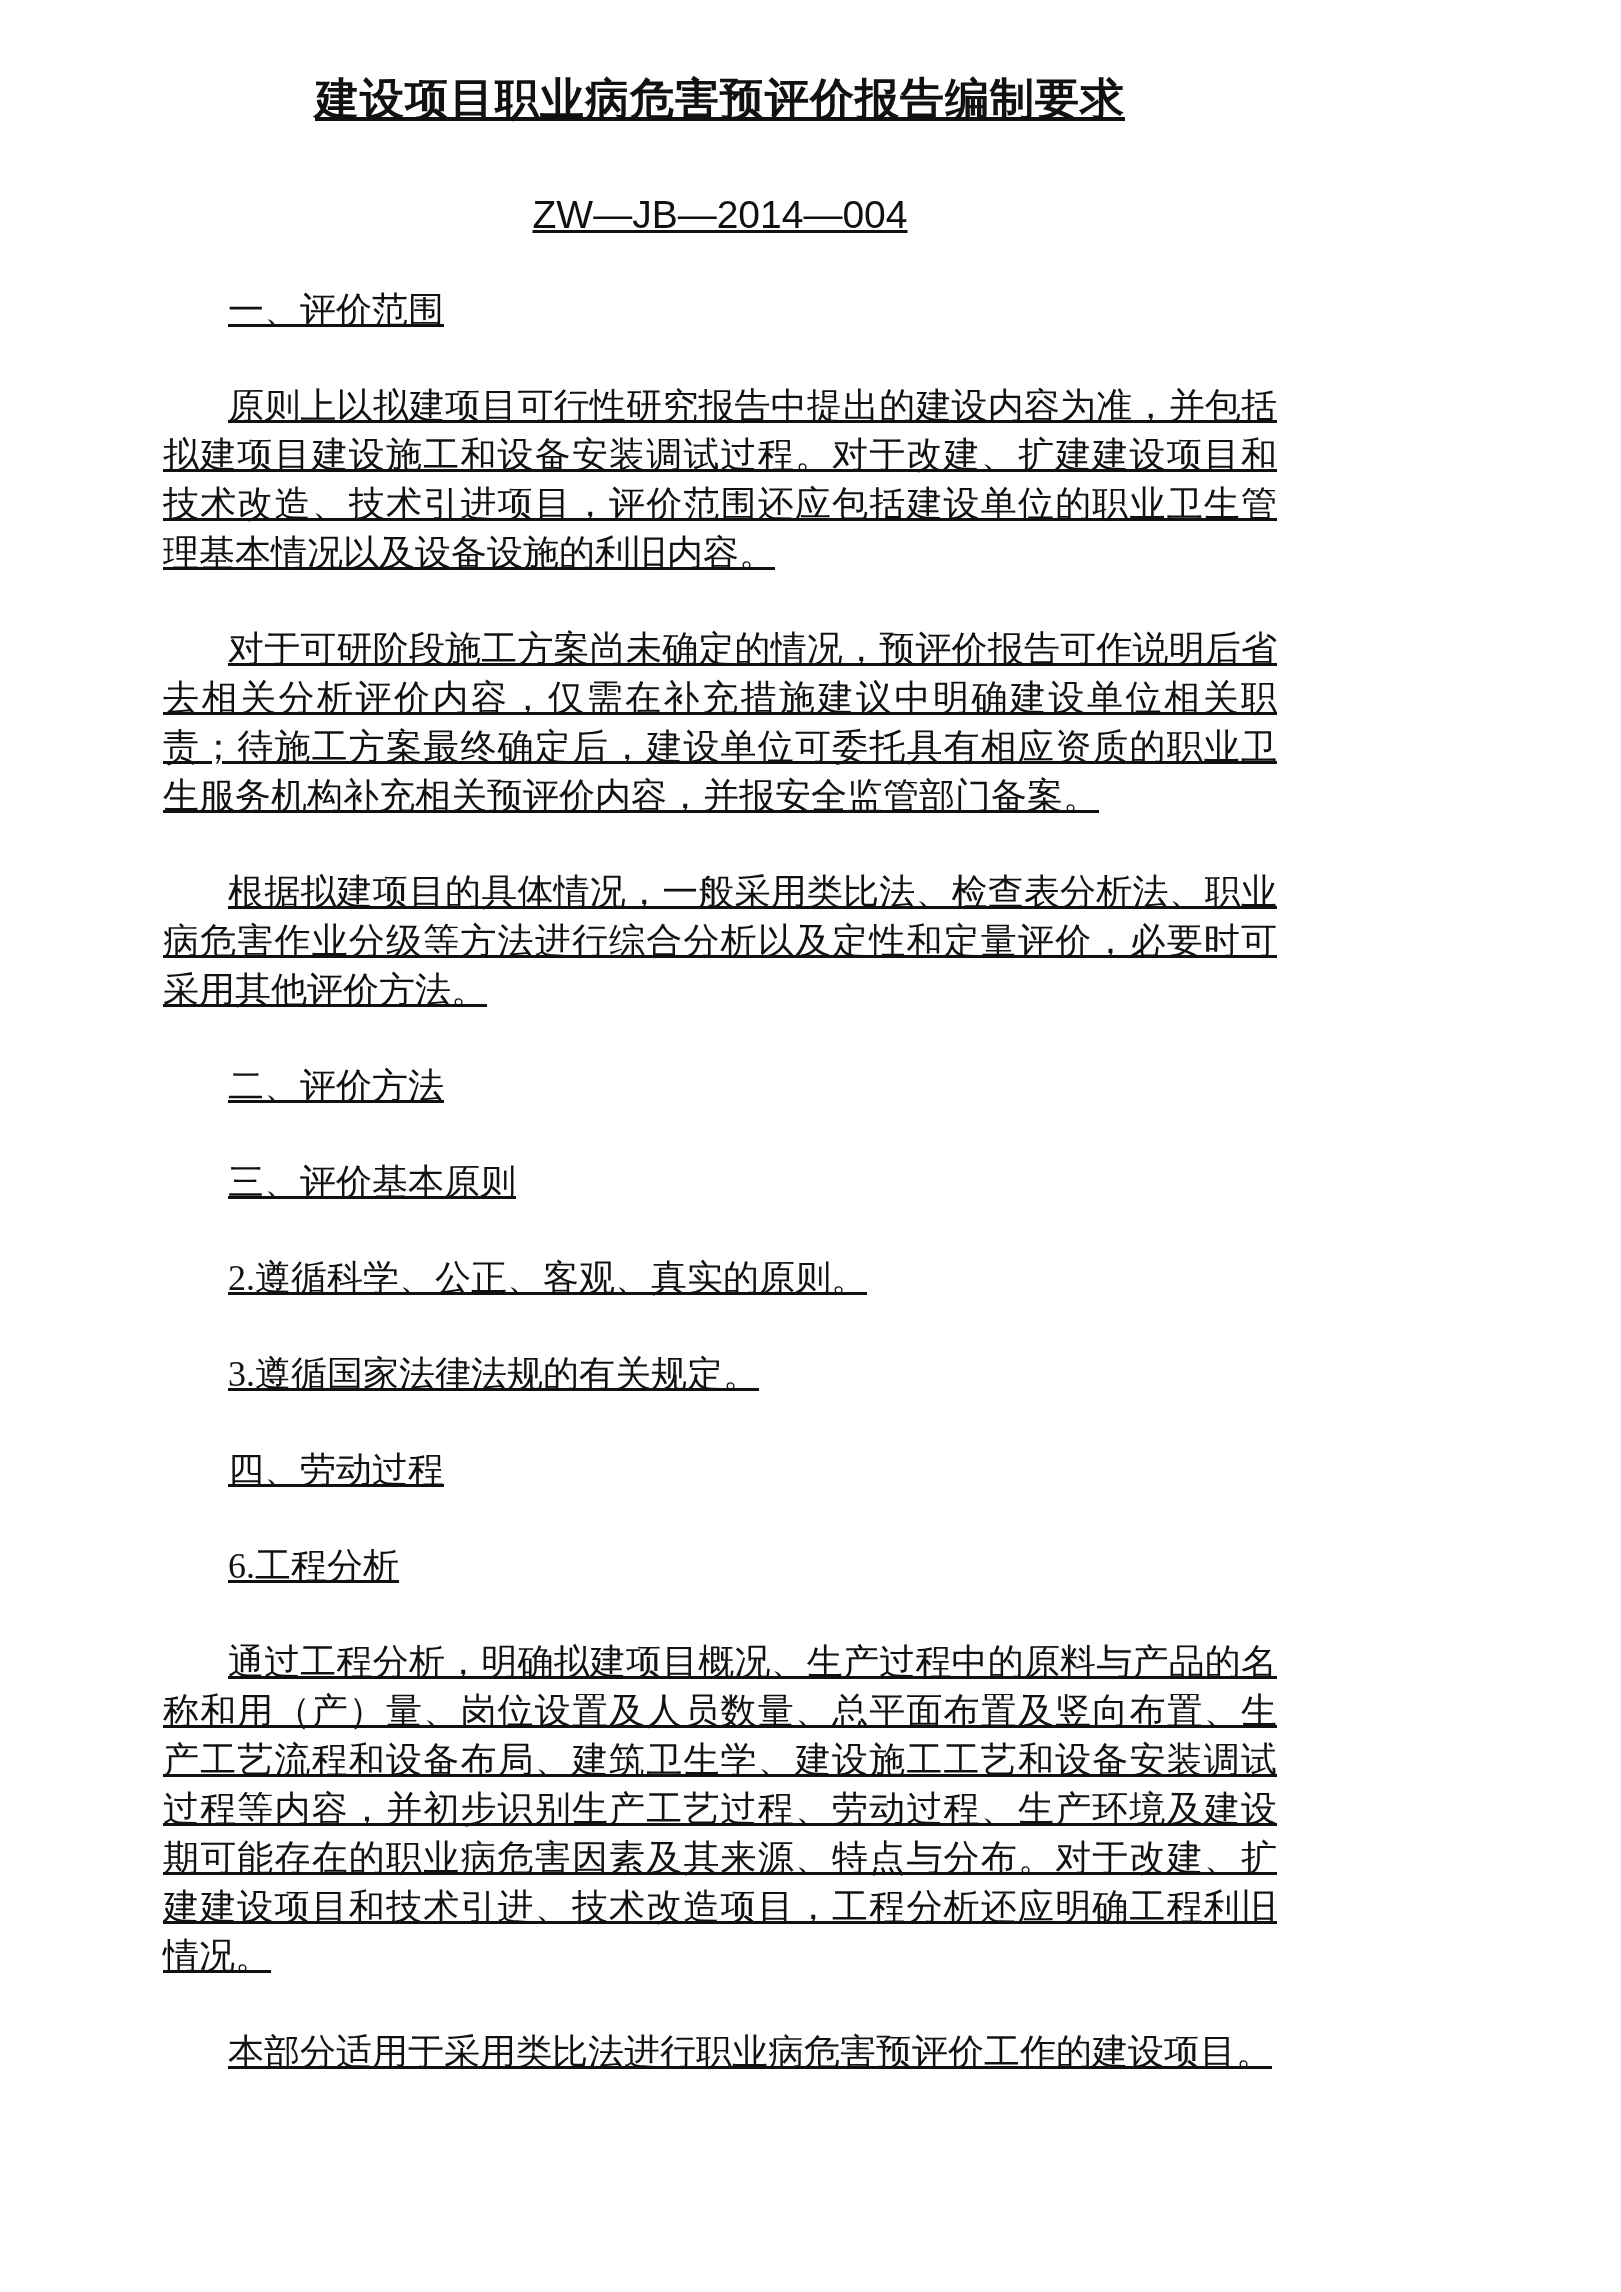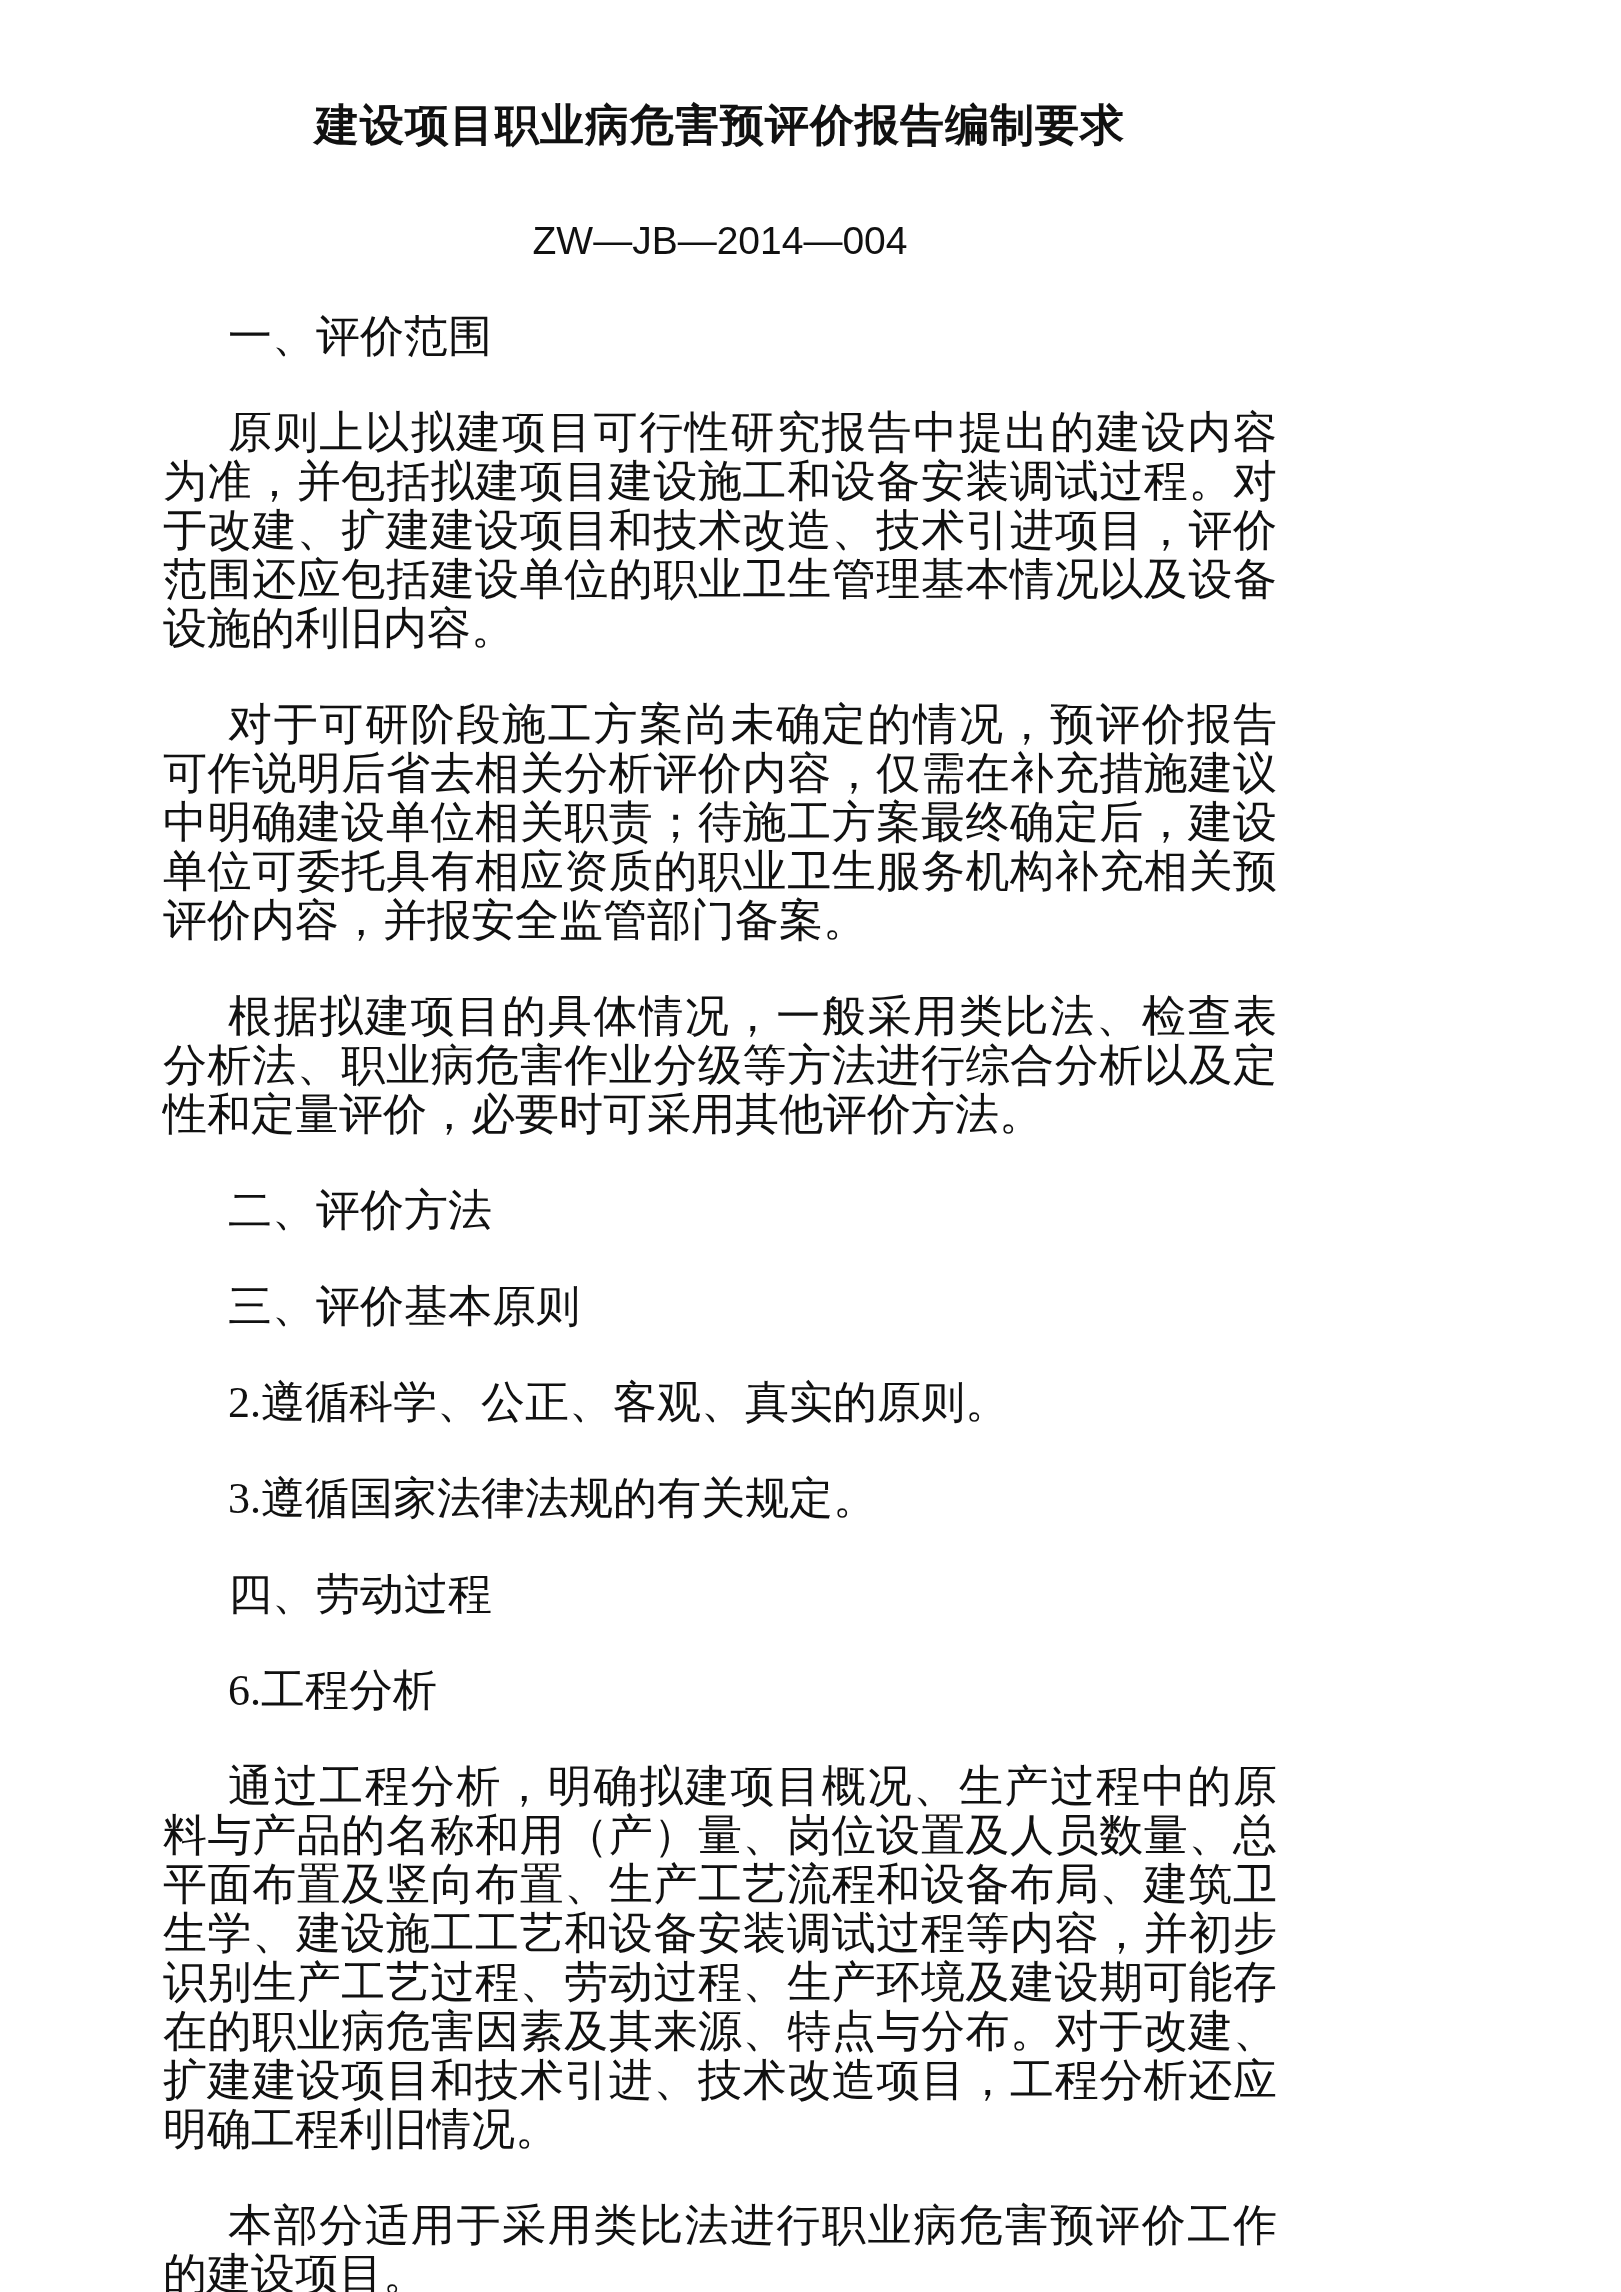--- a/index.html
+++ b/index.html
@@ -6,24 +6,25 @@
     margin: 0;
     padding: 0;
     background: #ffffff;
   }
   .page {
     position: relative;
     width: 1435px;
     height: 2293px;
     box-sizing: border-box;
     background: #ffffff;
-    padding: 98px 158px 0 163px;
+    padding: 72px 158px 0 163px;
     color: #111111;
     font-family: "Liberation Serif", "DejaVu Serif", serif;
     overflow: hidden;
+    text-decoration: underline;
   }
   .doc-title {
     margin: 0 0 66px 0;
     font-size: 44px;
     font-weight: 700;
     line-height: 55px;
     text-align: center;
     letter-spacing: 1px;
     color: #111111;
   }
@@ -34,21 +35,21 @@
     font-weight: 400;
     line-height: 43px;
     text-align: center;
     color: #111111;
   }
   .doc-body {
     width: 100%;
   }
   .block {
     margin: 0 0 47px 0;
-    font-size: 44px;
+    font-size: 36px;
     line-height: 49px;
     text-align: justify;
     text-justify: inter-ideograph;
     text-indent: 65px;
     color: #111111;
     word-break: break-all;
   }
 </style>
 </head>
 <body>

